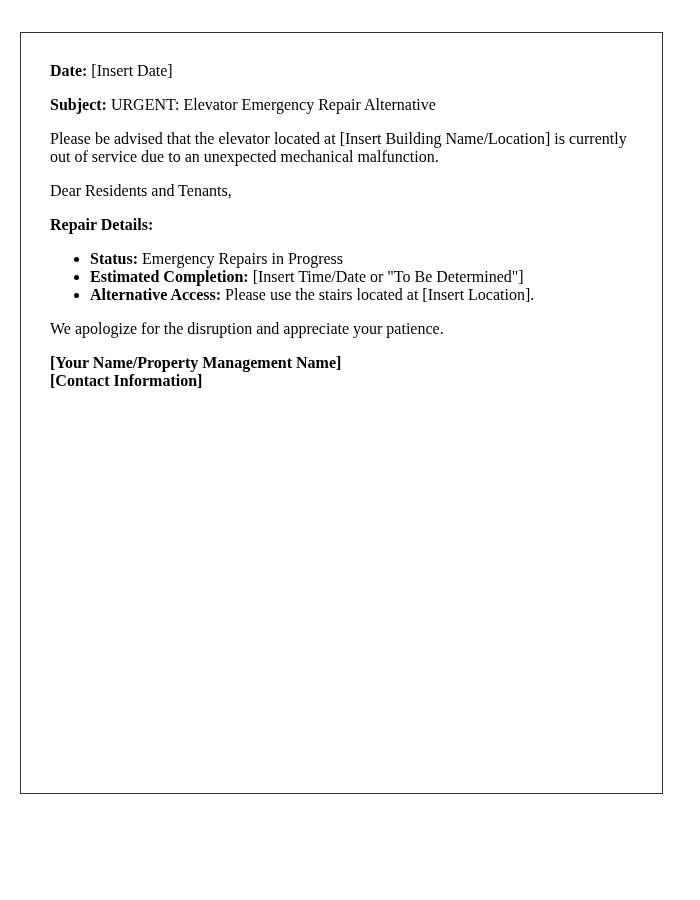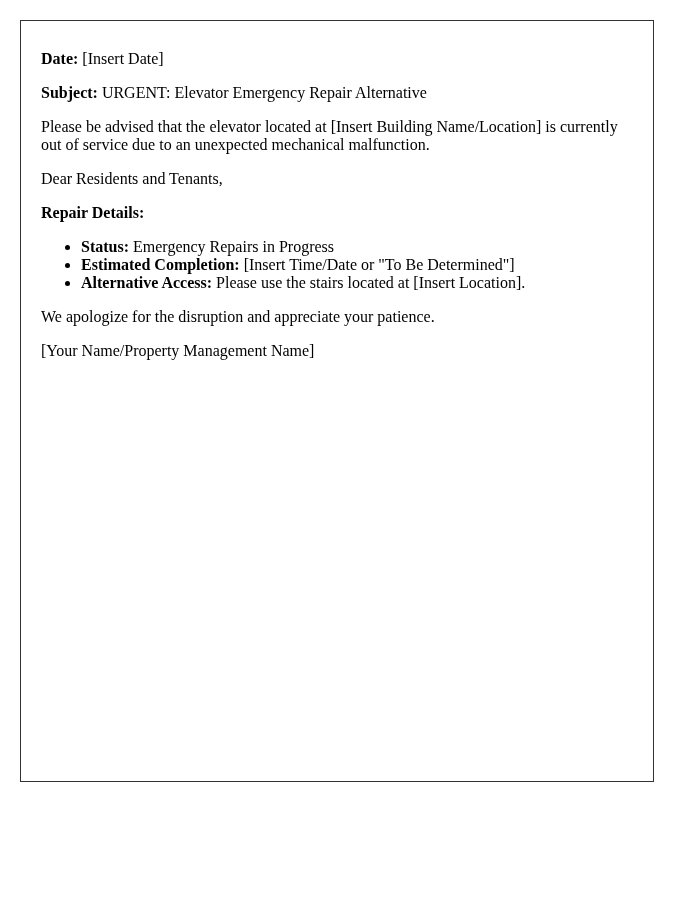--- a/index.html
+++ b/index.html
@@ -12,41 +12,42 @@
       height: 900px;
       position: relative;
       font-family: "Liberation Serif", "DejaVu Serif", serif;
       font-size: 16px;
       line-height: 18px;
       color: #000000;
     }
     .letter {
       position: absolute;
       left: 20px;
-      top: 20px;
+      top: 32px;
       width: 583px;
       height: 701px;
       border: 1px solid #333333;
-      padding: 29px 29px 30px 20px;
+      padding: 29px 29px 30px 29px;
     }
     .letter p {
       margin: 0 0 16px 0;
     }
     .letter b {
       font-weight: bold;
     }
     .letter ul {
       margin: 0 0 16px 0;
       padding-left: 40px;
     }
     .letter ul li {
       margin: 0;
     }
     .sig-line {
       display: block;
+      font-weight: bold;
     }
   </style>
 </head>
 <body>
 
 <div class="letter">
 
   <p>
     <b>Date:</b>
     <span>[Insert Date]</span>
@@ -80,15 +81,16 @@
       <span>Please use the stairs located at [Insert Location].</span>
     </li>
   </ul>
 
 
   <p>We apologize for the disruption and appreciate your patience.</p>
 
 
   <p>
     <span class="sig-line">[Your Name/Property Management Name]</span>
+    <span class="sig-line">[Contact Information]</span>
   </p>
 
 </div>
 
 </body></html>

